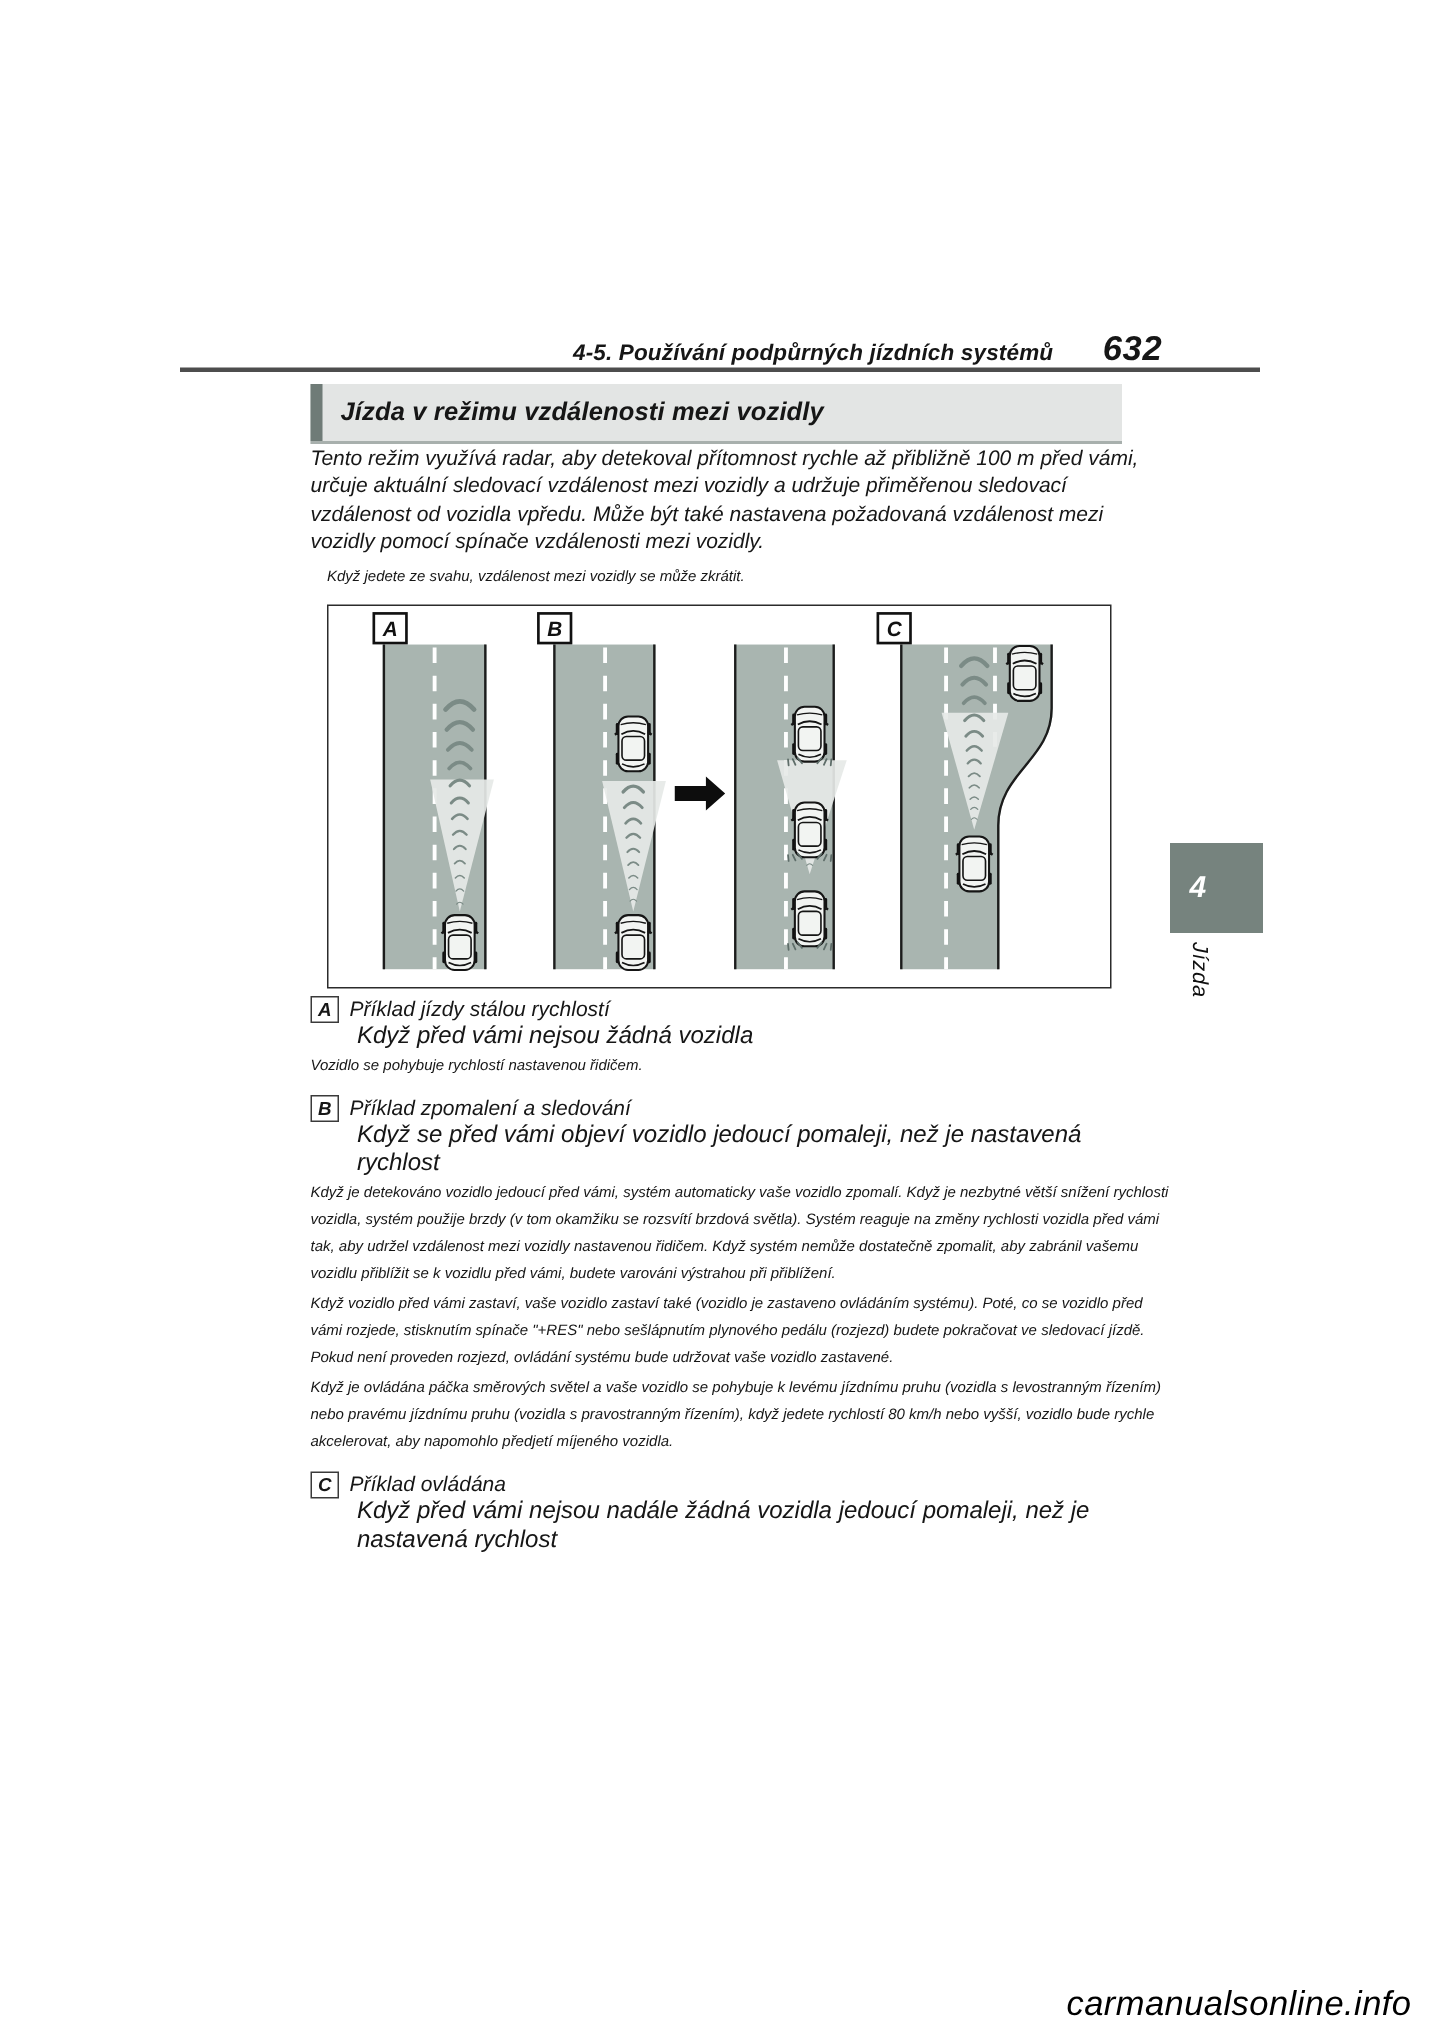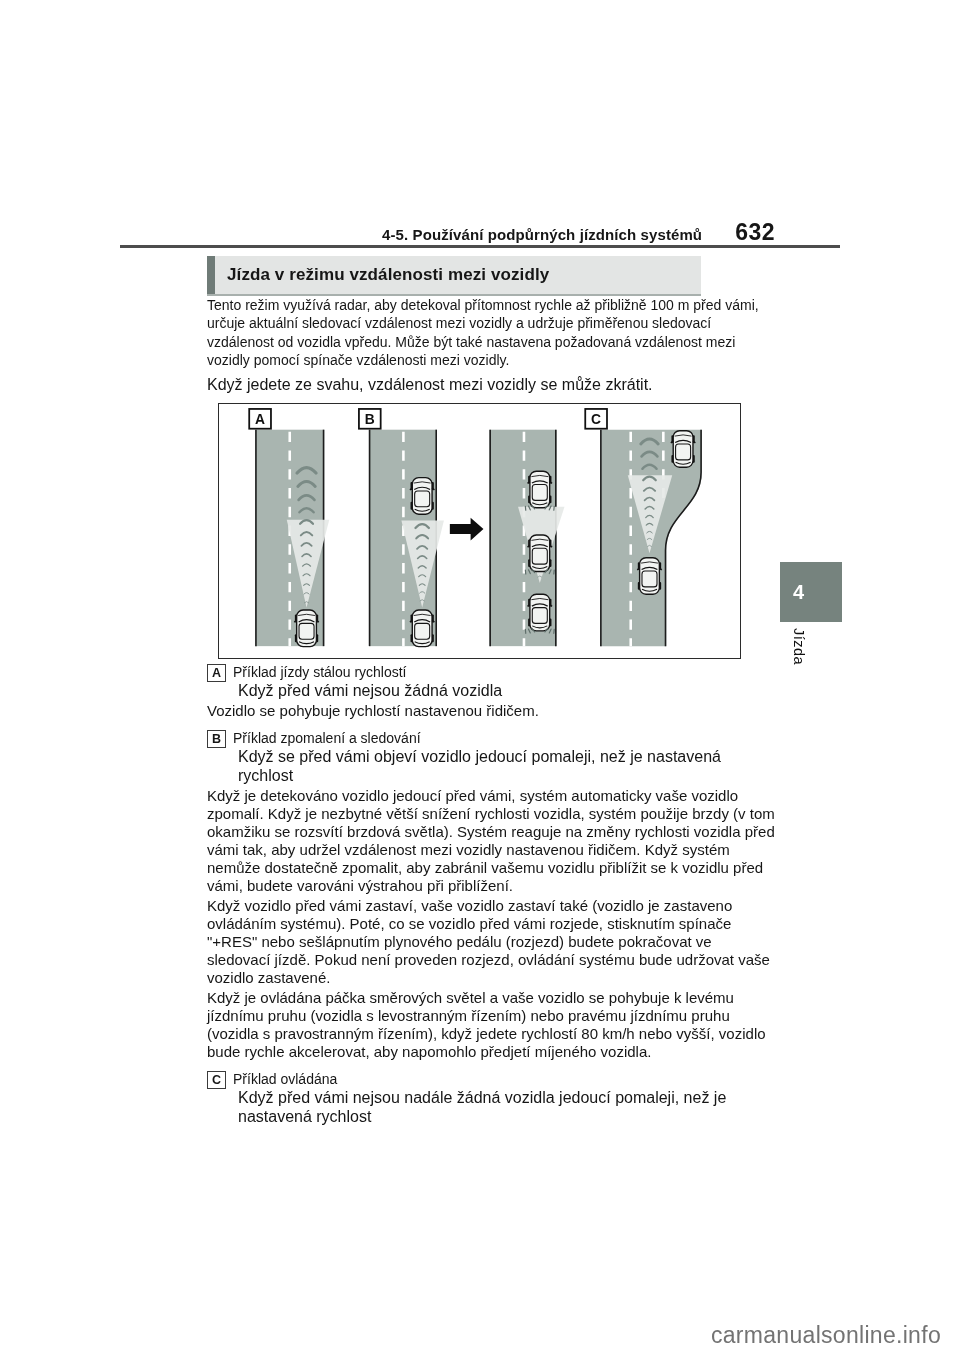--- a/index.html
+++ b/index.html
@@ -1,54 +1,54 @@
 <!DOCTYPE html>
 <html lang="cs"><head>
 <meta charset="utf-8">
 <style>
   html,body{margin:0;padding:0;background:#ffffff;}
   body{font-family:"Liberation Sans","DejaVu Sans",sans-serif;color:#161616;}
-  #page{position:relative;width:960px;height:1358px;background:#fff;overflow:hidden;}
+  #page{position:relative;width:960px;height:1358px;background:#fff;overflow:hidden;font-style:italic;}
 
   
   .hdr{position:absolute;top:219px;right:185px;display:flex;align-items:baseline;gap:33px;}
   .hdr-chapter{font-size:15px;font-weight:bold;letter-spacing:0.1px;}
   .hdr-page{font-size:23px;font-weight:bold;letter-spacing:0.5px;}
   .hdr-rule{position:absolute;left:120px;top:245px;width:720px;height:3px;background:#4d4d4d;}
 
   
-  .titlebar{position:absolute;left:207px;top:256px;width:494px;height:38px;background:#e3e5e4;
+  .titlebar{position:absolute;left:207px;top:256px;width:541px;height:38px;background:#e3e5e4;
             border-bottom:2px solid #a8b0ad;display:flex;align-items:center;}
   .titlebar .bar{width:8px;height:38px;background:#6f7b77;flex:none;}
   .titlebar .txt{font-size:17px;font-weight:bold;padding-left:12px;letter-spacing:0.1px;}
 
   
   .intro{position:absolute;left:207px;top:296px;width:572px;font-size:14px;line-height:18.4px;}
-  .note{position:absolute;left:207px;top:376px;width:572px;font-size:16px;line-height:18px;}
+  .note{position:absolute;left:218px;top:376px;width:572px;font-size:10px;line-height:18px;}
 
   
   .figure{position:absolute;left:218px;top:403px;width:521px;height:254px;border:1.6px solid #2b2b2b;background:#fff;}
 
   
   .sections{position:absolute;left:207px;top:663px;width:572px;}
   .section{margin-top:9px;}
   .section:first-child{margin-top:0;}
   .sec-head{display:flex;align-items:flex-start;gap:7px;font-size:14px;line-height:18.4px;}
   .abox{width:17px;height:16px;border:1.6px solid #3a3a3a;flex:none;display:flex;align-items:center;
         justify-content:center;font-size:12.5px;font-weight:bold;margin-top:1px;background:#fff;}
   .sec-sub{padding-left:31px;font-size:16px;line-height:18.4px;}
-  p.small{font-size:15px;line-height:18px;margin:2px 0 0 0;}
+  p.small{font-size:10px;line-height:18px;margin:2px 0 0 0;}
 
   
   .tab4{position:absolute;left:780px;top:562px;width:62px;height:60px;background:#76837e;
         color:#fff;font-size:20px;font-weight:bold;display:flex;align-items:center;padding-left:13px;box-sizing:border-box;}
   .tabname{position:absolute;left:791px;top:628px;writing-mode:vertical-rl;font-size:14.5px;color:#101010;letter-spacing:0.5px;}
 
   
-  .wm{position:absolute;left:0;top:1322px;width:941px;text-align:right;font-size:23px;color:#737373;letter-spacing:0.3px;}
+  .wm{position:absolute;left:0;top:1322px;width:941px;text-align:right;font-size:23px;color:#000000;letter-spacing:0.3px;}
 
   svg text{font-family:"Liberation Sans","DejaVu Sans",sans-serif;}
 </style>
 </head>
 <body>
 
 <div id="page">
 
   <div class="hdr">
     <span class="hdr-chapter">4-5. Používání podpůrných jízdních systémů</span>

